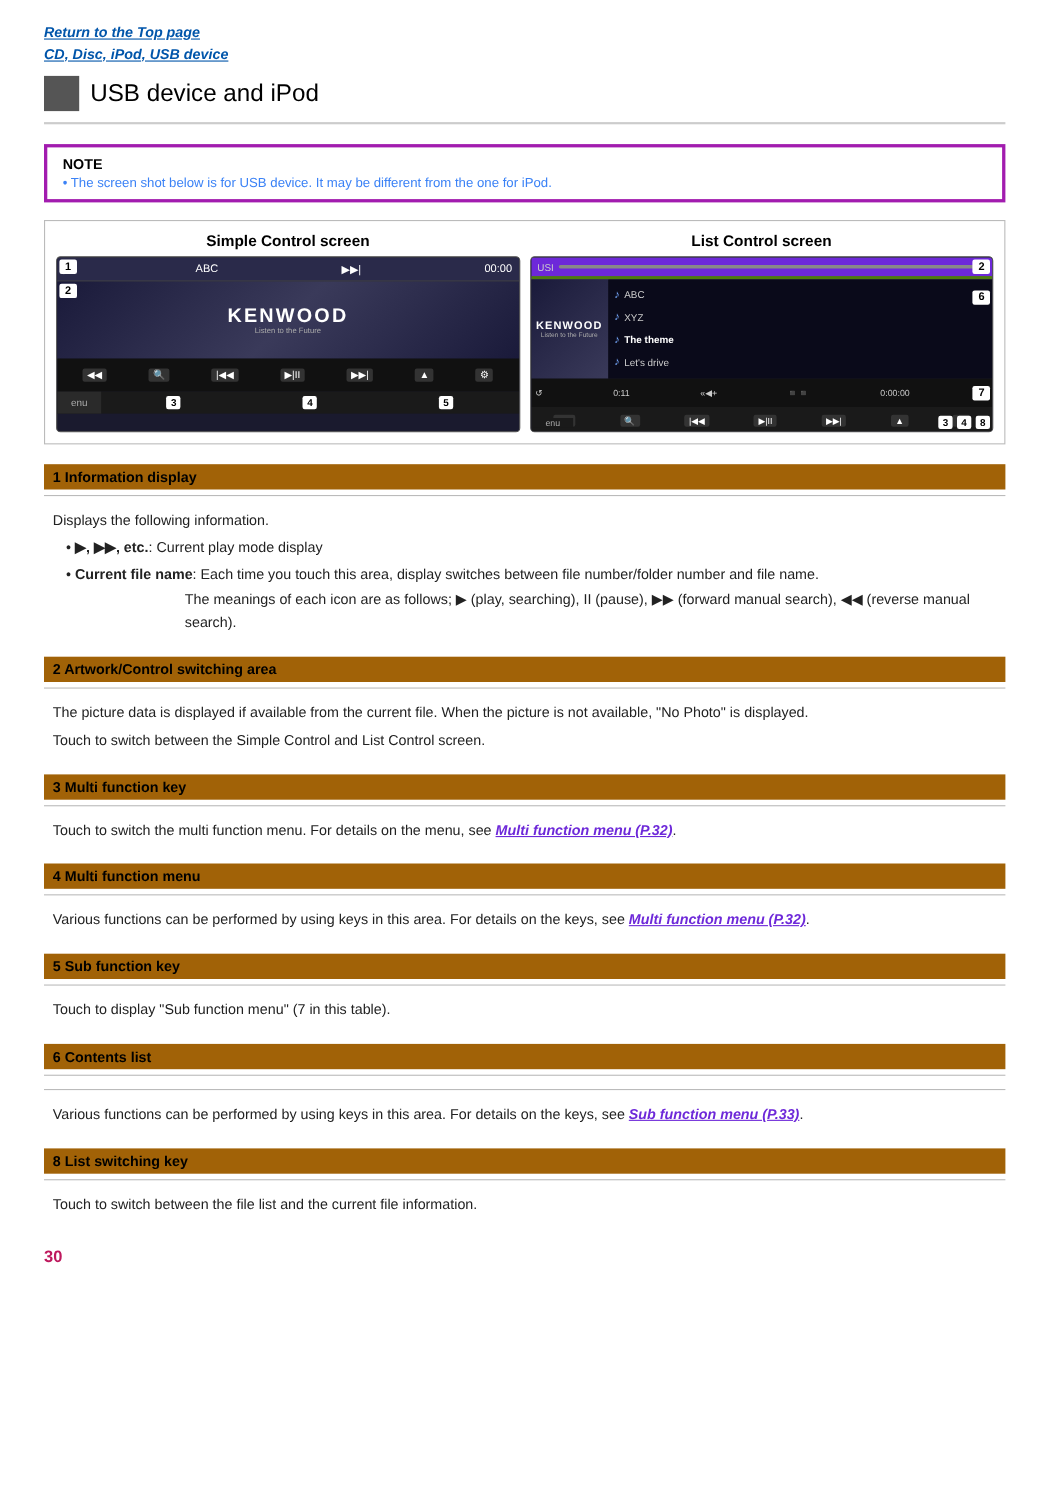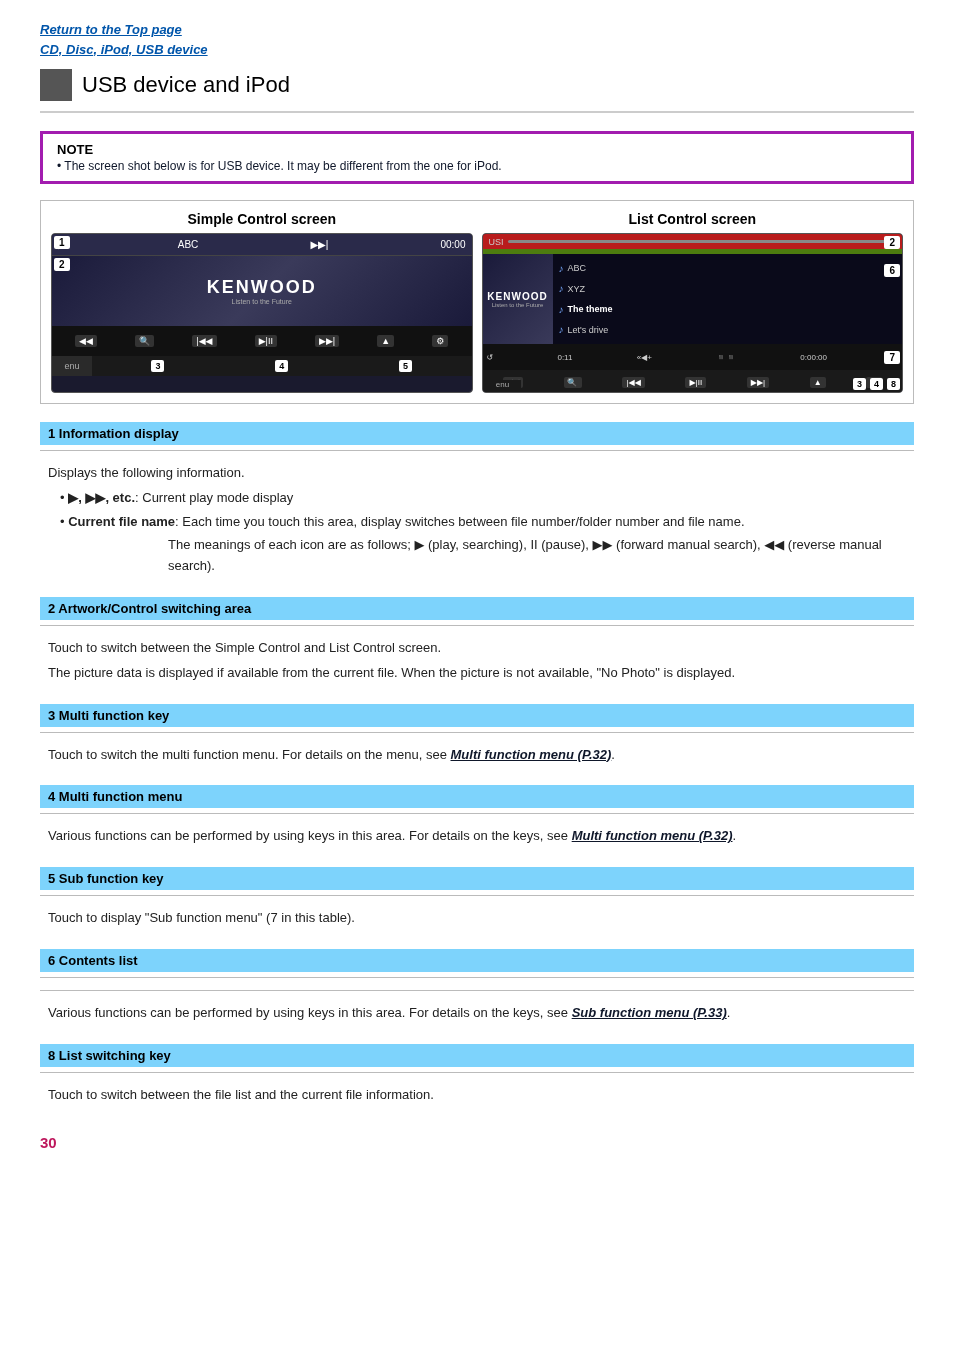--- a/index.html
+++ b/index.html
@@ -49,21 +49,21 @@
       margin-bottom: 16px;
       background: #fff;
     }
     .note-title {
       font-weight: bold;
       font-size: 13px;
       margin-bottom: 2px;
     }
     .note-text {
       font-size: 12px;
-      color: #0f172a;
+      color: #3b82f6;
     }
     
     .screens-container {
       display: flex;
       gap: 9px;
       margin-bottom: 18px;
       border: 1px solid #bbb;
       padding: 10px;
     }
     .screen-block {
@@ -158,28 +158,28 @@
       background: #fff;
       color: #000;
       font-weight: bold;
       font-size: 9px;
       border-radius: 2px;
       padding: 1px 4px;
       display: inline-block;
     }
     
     .lcs-top {
-      background: #b91c1c;
+      background: #6d28d9;
       height: 20px;
       display: flex;
       align-items: center;
       padding: 0 6px;
       font-size: 9px;
       color: #ccc;
-      border-bottom: 5px solid #4d7c0f;
+      border-bottom: 3px solid #4d7c0f;
     }
     .lcs-content {
       display: flex;
       height: 90px;
     }
     .lcs-left {
       width: 70px;
       display: flex;
       flex-direction: column;
       align-items: center;
@@ -226,21 +226,21 @@
       display: flex;
       align-items: center;
       justify-content: space-around;
       height: 24px;
     }
     
     .section {
       margin-bottom: 12px;
     }
     .section-header {
-      background: #7dd3fc;
+      background: #a16207;
       padding: 4px 8px;
       font-weight: bold;
       font-size: 13px;
       border-left: none;
       margin-bottom: 5px;
     }
     .section-number {
       color: #000;
     }
     .section-body {
@@ -250,21 +250,21 @@
       color: #222;
     }
     .section-body p {
       margin-bottom: 4px;
     }
     .section-body .bullet {
       margin-left: 12px;
       margin-bottom: 3px;
     }
     .link-bold {
-      color: #0f172a;
+      color: #6d28d9;
       font-weight: bold;
       font-style: italic;
     }
     strong.highlight {
       font-weight: bold;
     }
     .page-number {
       font-weight: bold;
       font-size: 15px;
       margin-top: 20px;
@@ -418,22 +418,22 @@
         <p>Displays the following information.</p>
         <p class="bullet">• <strong class="highlight">▶, ▶▶, etc.</strong>: Current play mode display</p>
         <p class="bullet">• <strong class="highlight">Current file name</strong>: Each time you touch this area, display switches between file number/folder number and file name.</p>
         <p style="margin-left: 120px; font-size: 13px;">The meanings of each icon are as follows; ▶ (play, searching), II (pause), ▶▶ (forward manual search), ◀◀ (reverse manual search).</p>
       </div>
     </div>
     <div class="section">
       <div class="section-header"><span class="section-number">2</span>  Artwork/Control switching area</div>
       <hr class="divider">
       <div class="section-body">
+        <p>The picture data is displayed if available from the current file. When the picture is not available, "No Photo" is displayed.</p>
         <p>Touch to switch between the Simple Control and List Control screen.</p>
-        <p>The picture data is displayed if available from the current file. When the picture is not available, "No Photo" is displayed.</p>
       </div>
     </div>
     <div class="section">
       <div class="section-header"><span class="section-number">3</span>  Multi function key</div>
       <hr class="divider">
       <div class="section-body">
         <p>Touch to switch the multi function menu. For details on the menu, see <a href="#" class="link-bold">Multi function menu (P.32)</a>.</p>
       </div>
     </div>
     <div class="section">

